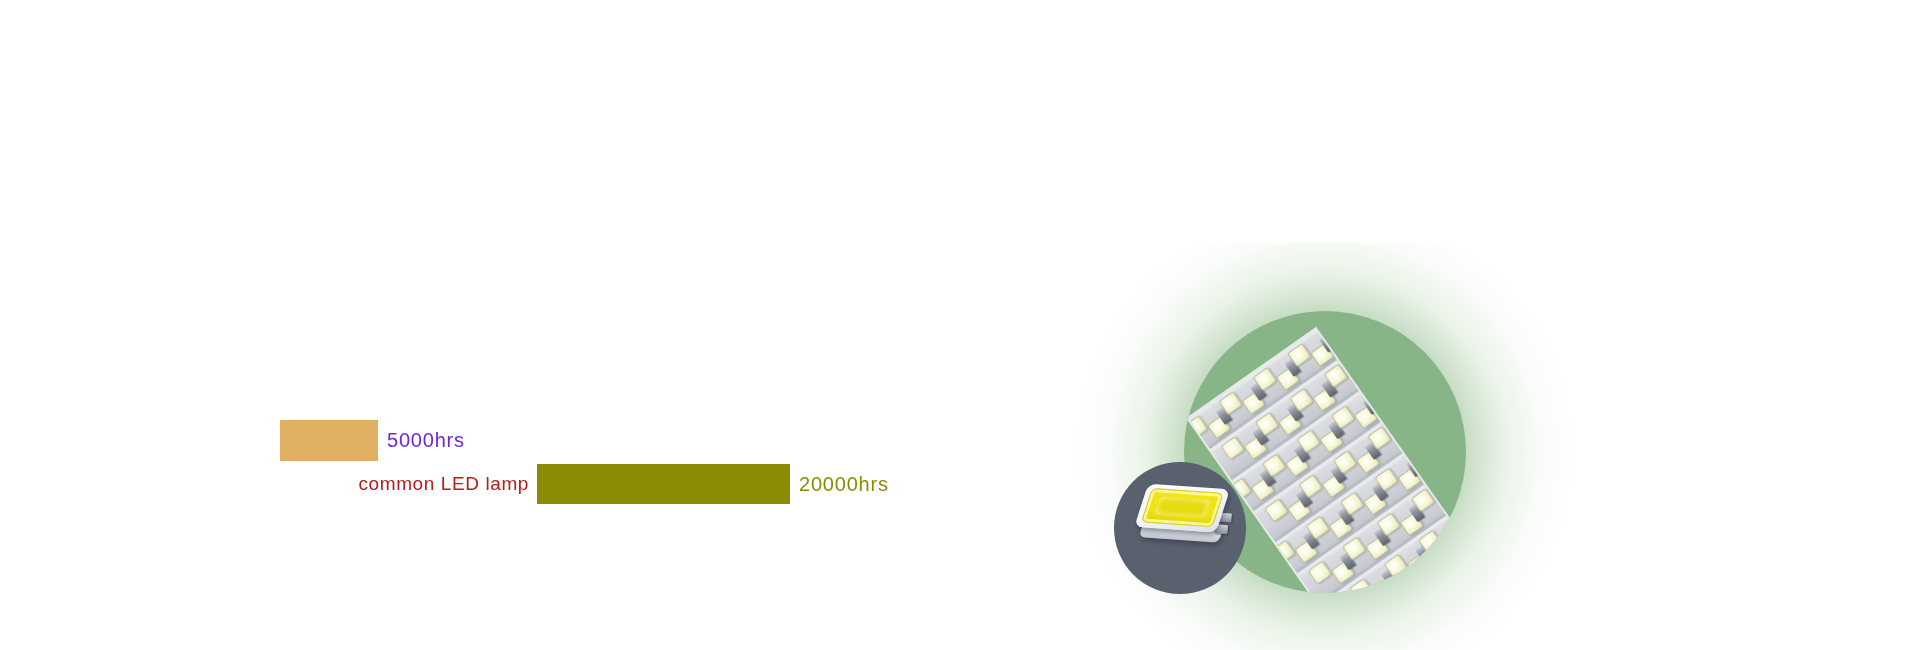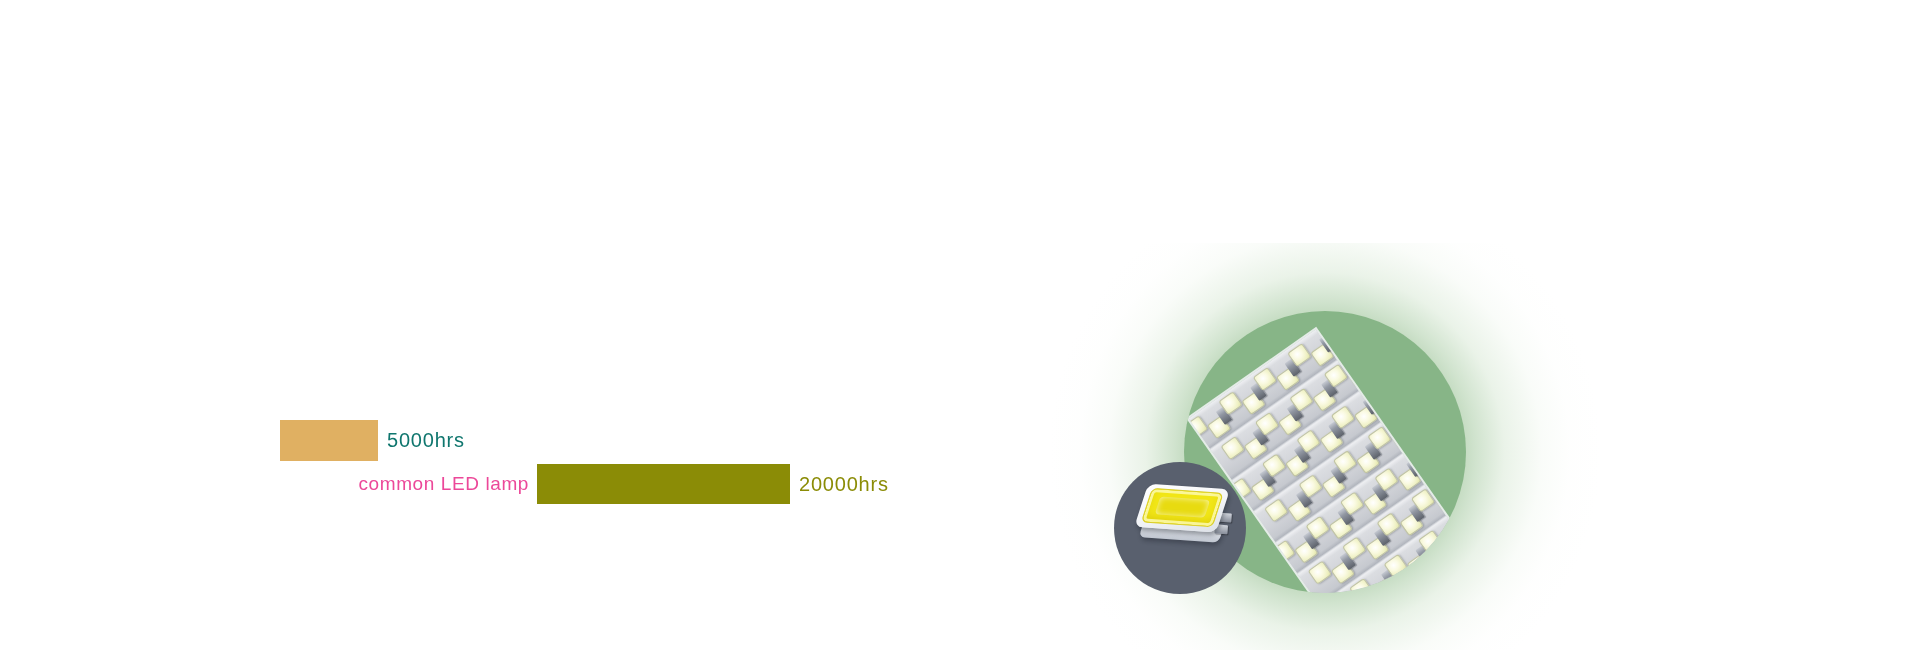--- a/index.html
+++ b/index.html
@@ -96,24 +96,24 @@
   }
 </style>
 </head>
 <body>
 
 <div class="page">
 
   <div class="chart">
     <div class="bar-row" style="height: 41px;">
       <div class="bar" style="width: 98px; background: rgb(224, 176, 98);"></div>
-      <div class="bar-value" style="color: #0f766e;">5000hrs</div>
+      <div class="bar-value" style="color: #6d28d9;">5000hrs</div>
     </div>
     <div class="bar-row" style="height: 40px;">
-      <div class="bar-label" style="color: #ec4899;">common LED lamp</div>
+      <div class="bar-label" style="color: #b91c1c;">common LED lamp</div>
       <div class="bar" style="width: 253px; background: rgb(139, 140, 6);"></div>
       <div class="bar-value" style="color: rgb(139, 140, 6); text-align: right;">20000hrs</div>
     </div>
   </div>
 
   <div class="graphic">
     <div class="glow"></div>
 
     <div class="big-circle" style="background: rgb(135, 181, 135);">
       <div class="band" style="background: rgb(210, 212, 217);">

